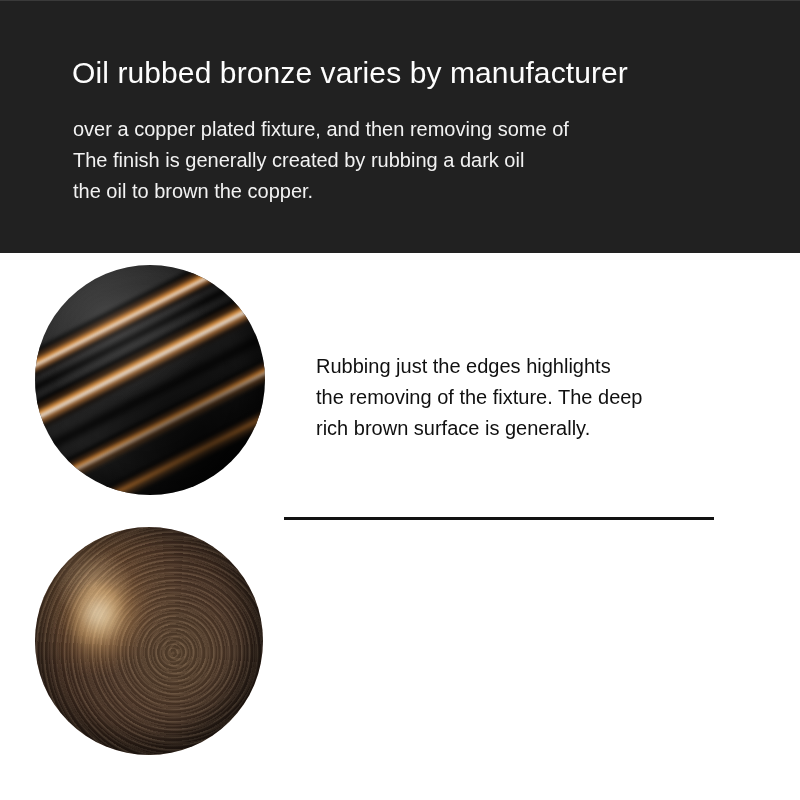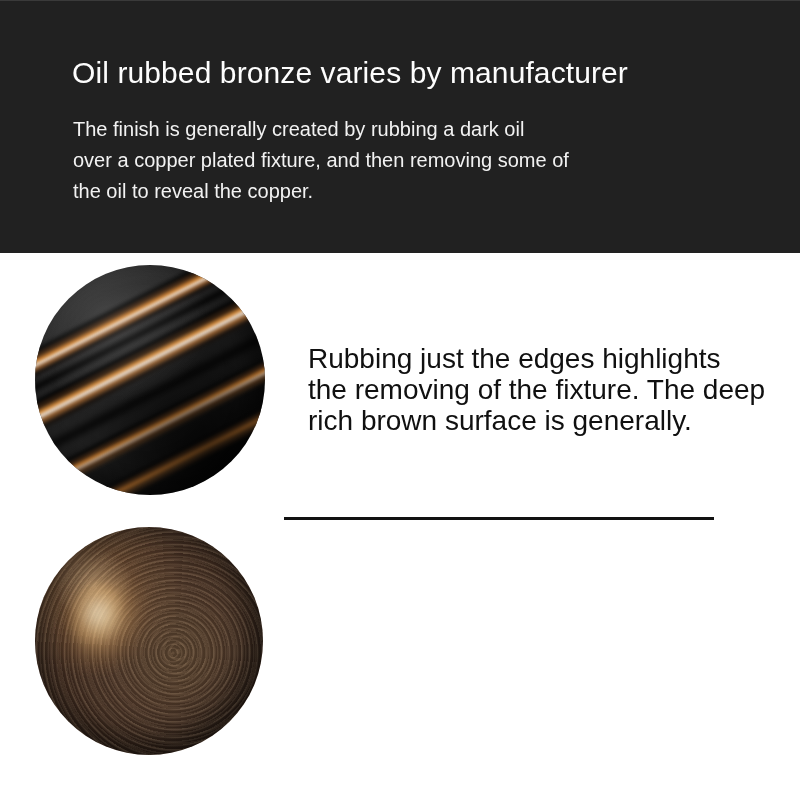--- a/index.html
+++ b/index.html
@@ -252,22 +252,22 @@
     position: absolute; inset: 0;
     border-radius: 50%;
     background: radial-gradient(circle at 50% 50%,
         rgba(0,0,0,0) 56%, rgba(0,0,0,0.28) 82%, rgba(0,0,0,0.55) 100%);
     pointer-events: none;
   }
 
   
   .caption {
     position: absolute;
-    margin: 8px;
-    font-size: 28px;
+    margin: 16px;
+    font-size: 20px;
     font-weight: 400;
     color: #101010;
     line-height: 31px;
   }
   .caption .line { display: block; white-space: nowrap; }
   .caption-1 { left: 300px; top: 82px; }
 
   
   .divider {
     position: absolute;
@@ -280,23 +280,23 @@
 </style>
 </head>
 <body>
 
 <div class="infographic">
 
   <section class="header-panel">
     <h1 class="headline">Oil rubbed bronze varies by manufacturer</h1>
 
     <p class="subcopy">
+      <span class="line">over a copper plated fixture, and then removing some of</span>
       <span class="line">The finish is generally created by rubbing a dark oil</span>
-      <span class="line">over a copper plated fixture, and then removing some of</span>
-      <span class="line">the oil to reveal the copper.</span>
+      <span class="line">the oil to brown the copper.</span>
     </p>
   </section>
 
   <section class="body-region">
 
     <div class="sample-row row-1">
 
       <div class="swatch swatch-edges">
         <div class="stripe dark-a"></div>
         <div class="stripe s1"></div>

